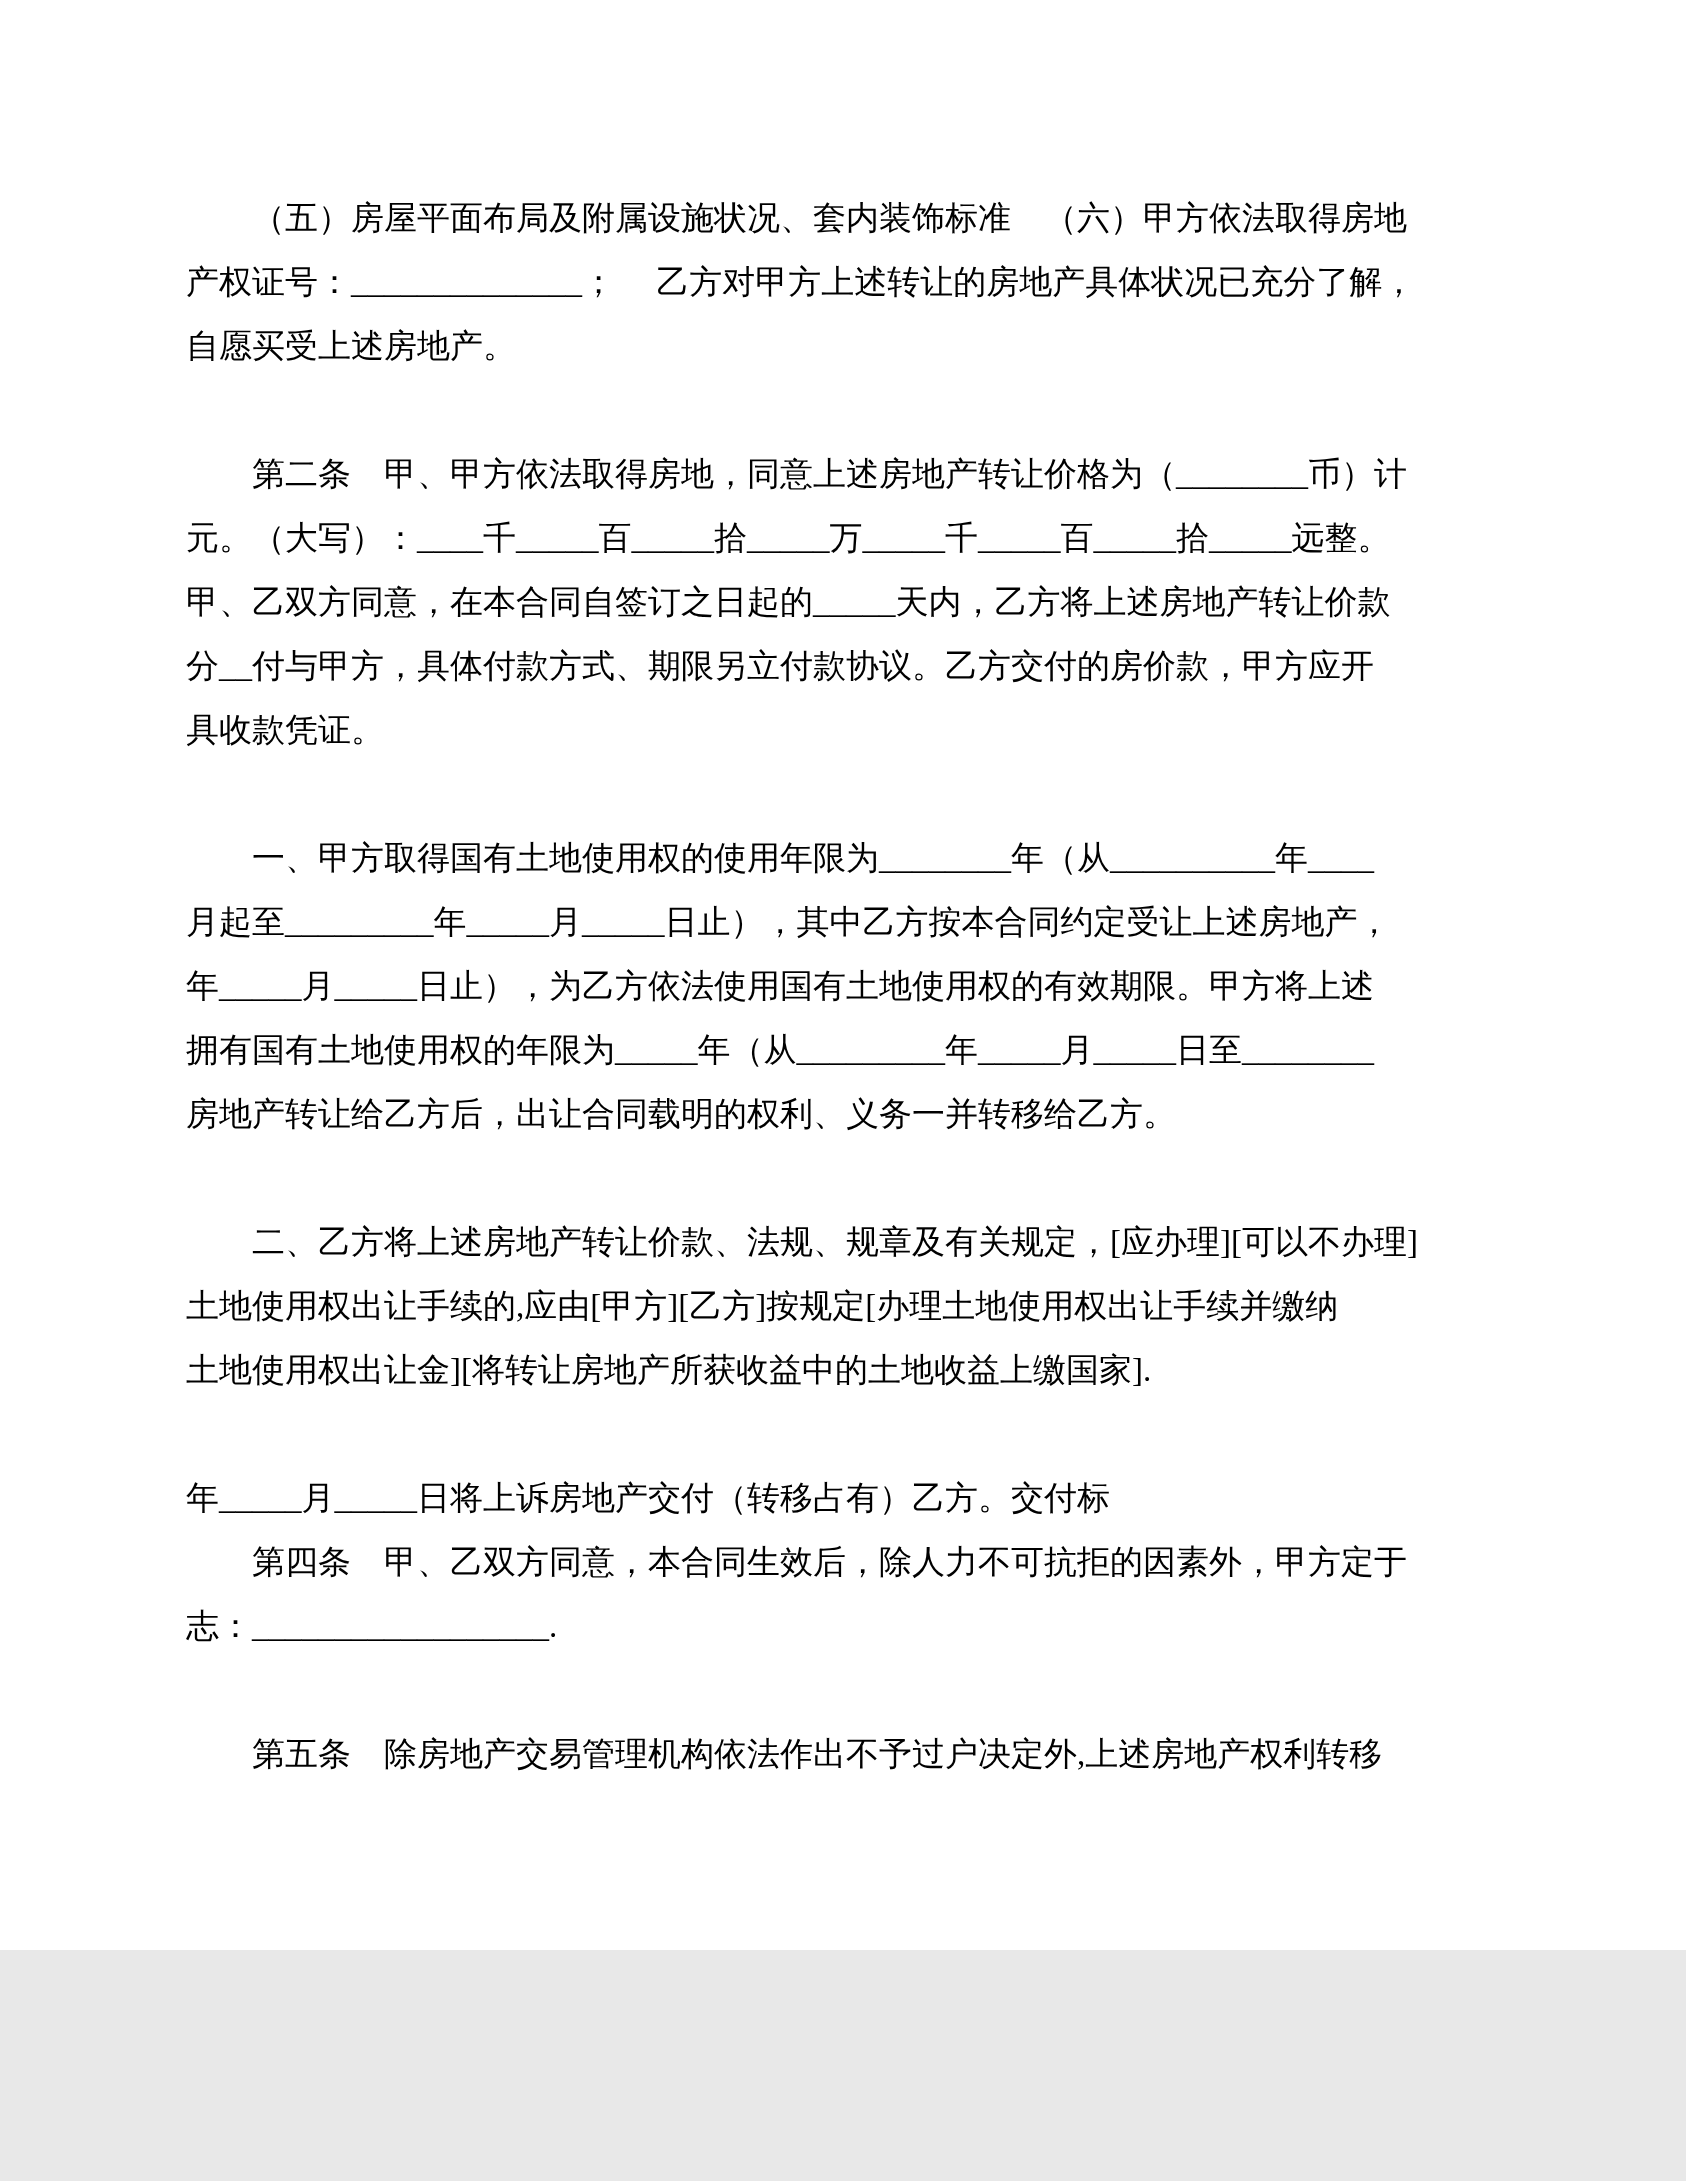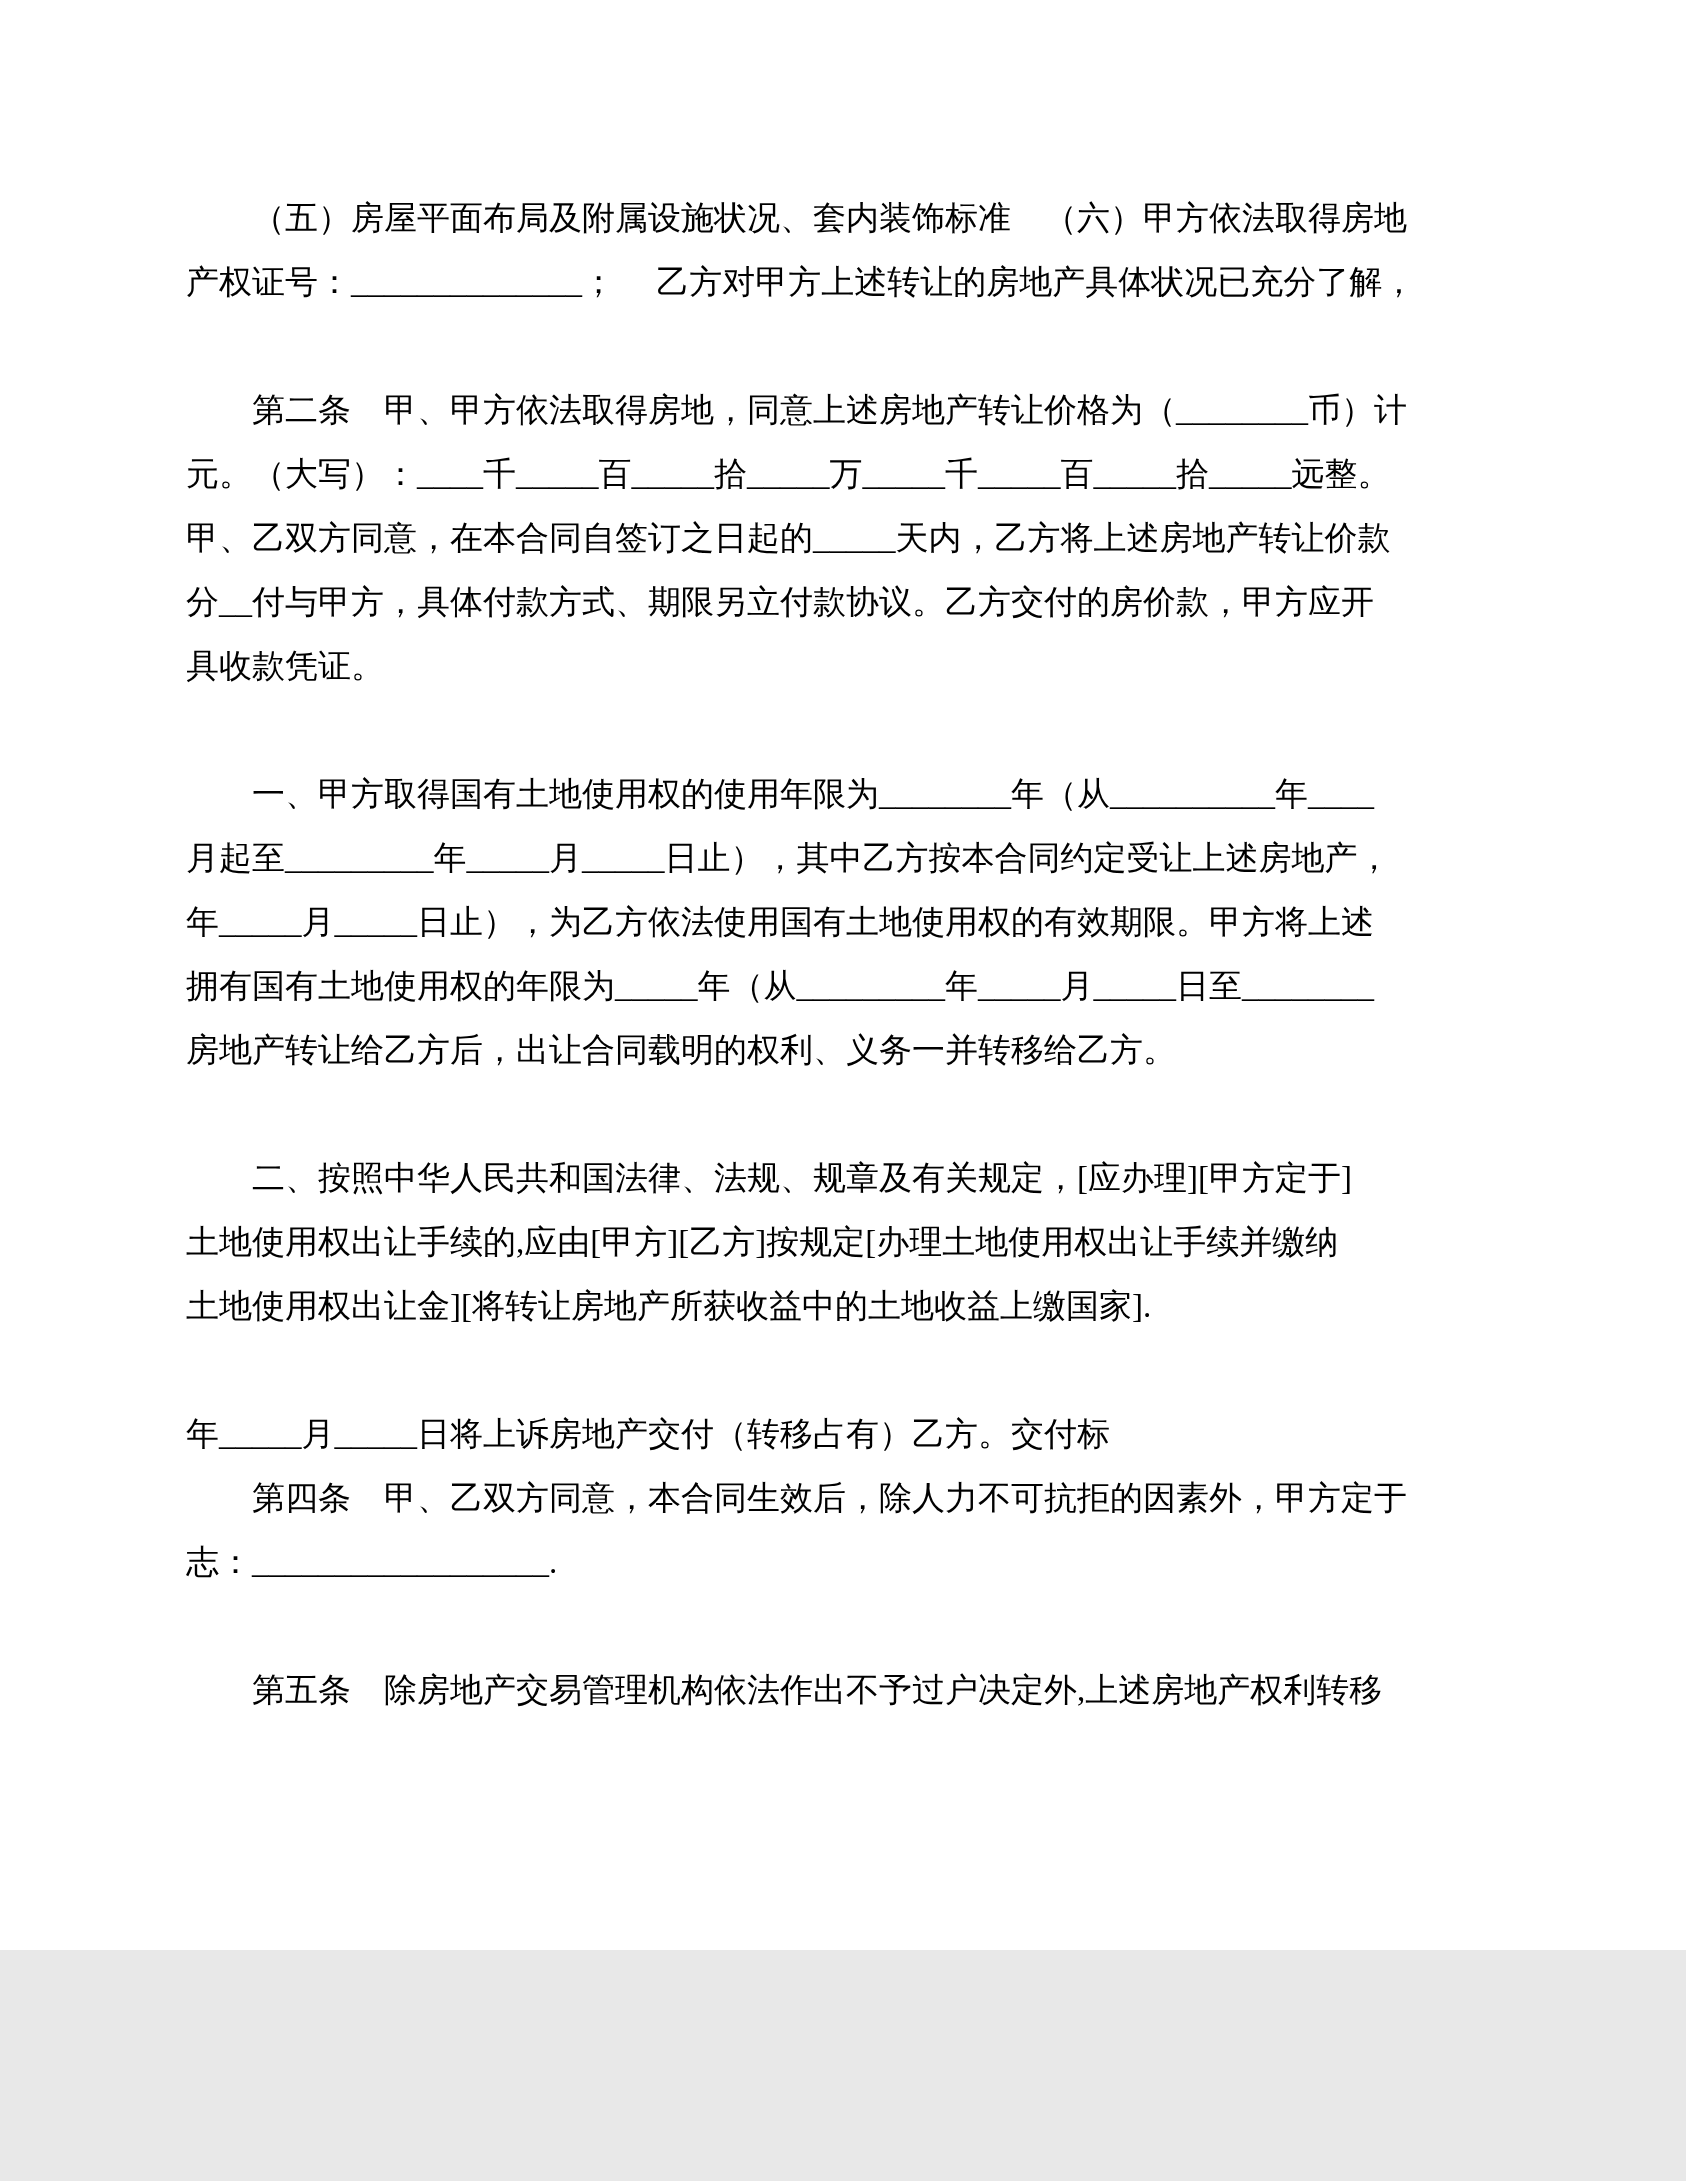--- a/index.html
+++ b/index.html
@@ -32,41 +32,42 @@
 </style>
 </head>
 <body>
 
 <div class="page">
   <div class="doc">
 
     <div class="para">
       <div class="line indent">（五）房屋平面布局及附属设施状况、套内装饰标准　（六）甲方依法取得房地</div>
       <div class="line">产权证号：______________；　 乙方对甲方上述转让的房地产具体状况已充分了解，</div>
+      <div class="line">自愿买受上述房地产。</div>
     </div>
 
     <div class="para">
       <div class="line indent">第二条　甲、甲方依法取得房地，同意上述房地产转让价格为（________币）计</div>
       <div class="line">元。（大写）：____千_____百_____拾_____万_____千_____百_____拾_____远整。</div>
       <div class="line">甲、乙双方同意，在本合同自签订之日起的_____天内，乙方将上述房地产转让价款</div>
       <div class="line">分__付与甲方，具体付款方式、期限另立付款协议。乙方交付的房价款，甲方应开</div>
       <div class="line">具收款凭证。</div>
     </div>
 
 
     <div class="para">
       <div class="line indent">一、甲方取得国有土地使用权的使用年限为________年（从__________年____</div>
       <div class="line">月起至_________年_____月_____日止），其中乙方按本合同约定受让上述房地产，</div>
       <div class="line">年_____月_____日止），为乙方依法使用国有土地使用权的有效期限。甲方将上述</div>
       <div class="line">拥有国有土地使用权的年限为_____年（从_________年_____月_____日至________</div>
       <div class="line">房地产转让给乙方后，出让合同载明的权利、义务一并转移给乙方。</div>
     </div>
 
     <div class="para">
-      <div class="line indent">二、按照中华人民共和国法律、法规、规章及有关规定，[应办理][甲方定于]</div>
+      <div class="line indent">二、乙方将上述房地产转让价款、法规、规章及有关规定，[应办理][可以不办理]</div>
       <div class="line">土地使用权出让手续的,应由[甲方][乙方]按规定[办理土地使用权出让手续并缴纳</div>
       <div class="line">土地使用权出让金][将转让房地产所获收益中的土地收益上缴国家].</div>
     </div>
 
     <div class="para">
       <div class="line">年_____月_____日将上诉房地产交付（转移占有）乙方。交付标</div>
       <div class="line indent">第四条　甲、乙双方同意，本合同生效后，除人力不可抗拒的因素外，甲方定于</div>
       <div class="line">志：__________________.</div>
     </div>
 

